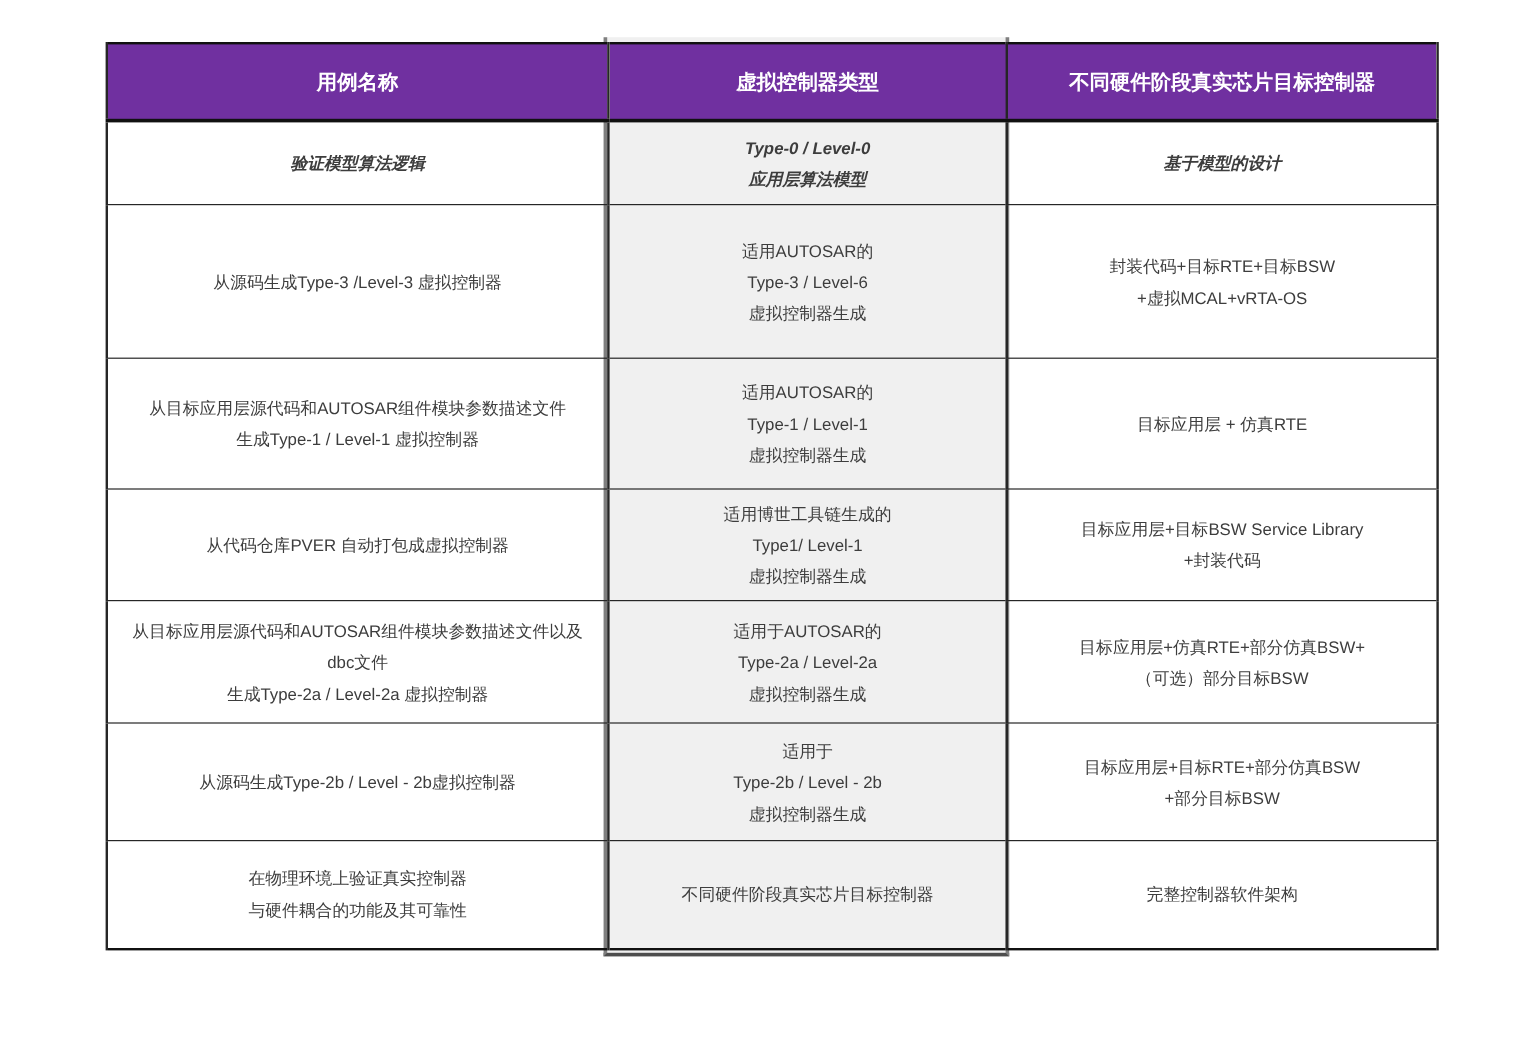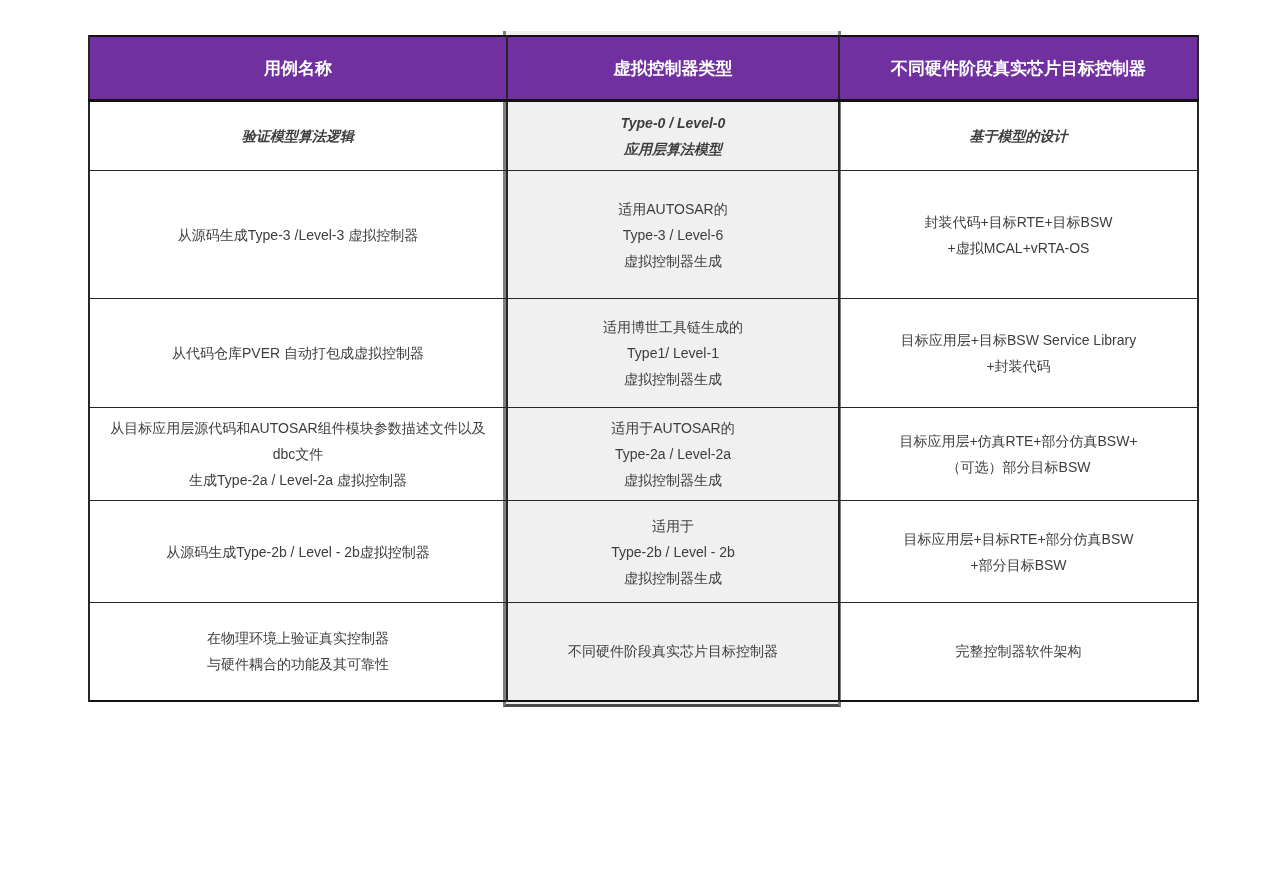--- a/index.html
+++ b/index.html
@@ -126,20 +126,34 @@
               <div>Type-3 / Level-6</div>
               <div>虚拟控制器生成</div>
             </td>
     <td>
               <div>封装代码+目标RTE+目标BSW</div>
               <div>+虚拟MCAL+vRTA-OS</div>
             </td>
   </tr>
           <tr>
     <td>
+              <div>从目标应用层源代码和AUTOSAR组件模块参数描述文件</div>
+              <div>生成Type-1 / Level-1 虚拟控制器</div>
+            </td>
+    <td>
+              <div>适用AUTOSAR的</div>
+              <div>Type-1 / Level-1</div>
+              <div>虚拟控制器生成</div>
+            </td>
+    <td>
+              <div>目标应用层 + 仿真RTE</div>
+            </td>
+  </tr>
+          <tr>
+    <td>
               <div>从代码仓库PVER 自动打包成虚拟控制器</div>
             </td>
     <td>
               <div>适用博世工具链生成的</div>
               <div>Type1/ Level-1</div>
               <div>虚拟控制器生成</div>
             </td>
     <td>
               <div>目标应用层+目标BSW Service Library</div>
               <div>+封装代码</div>

